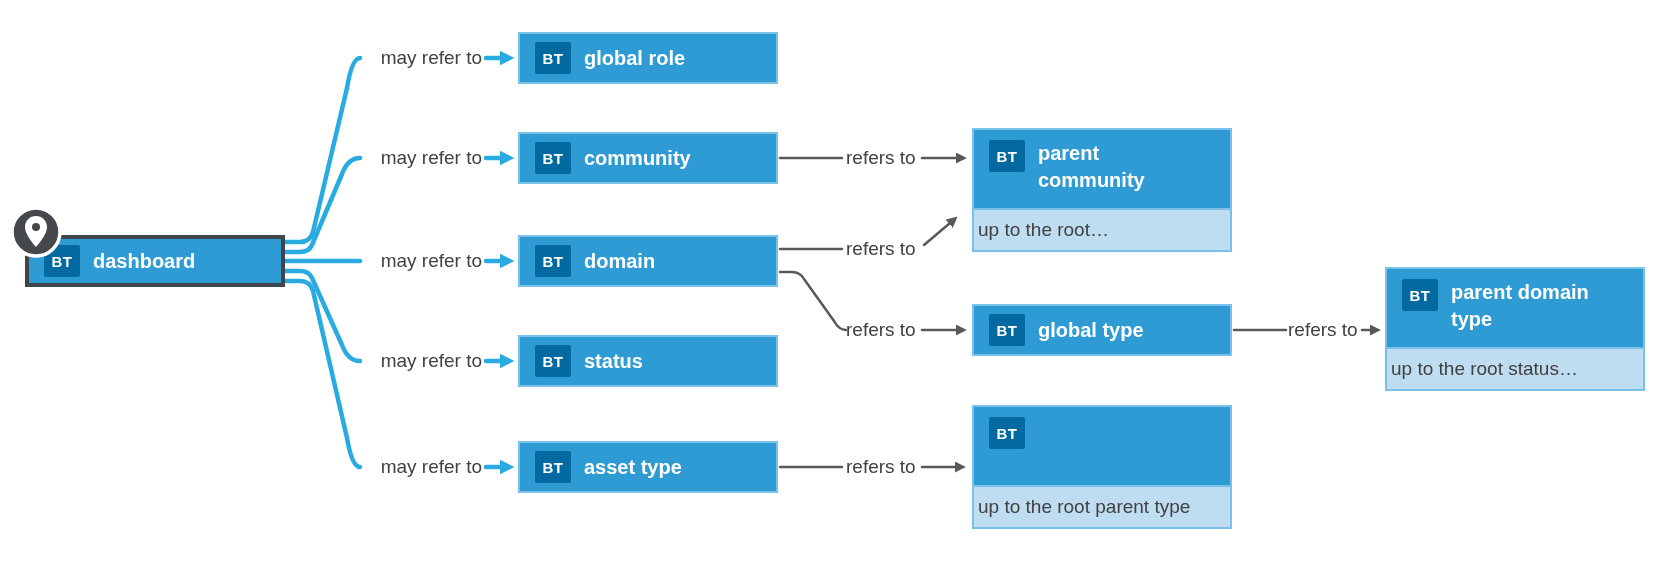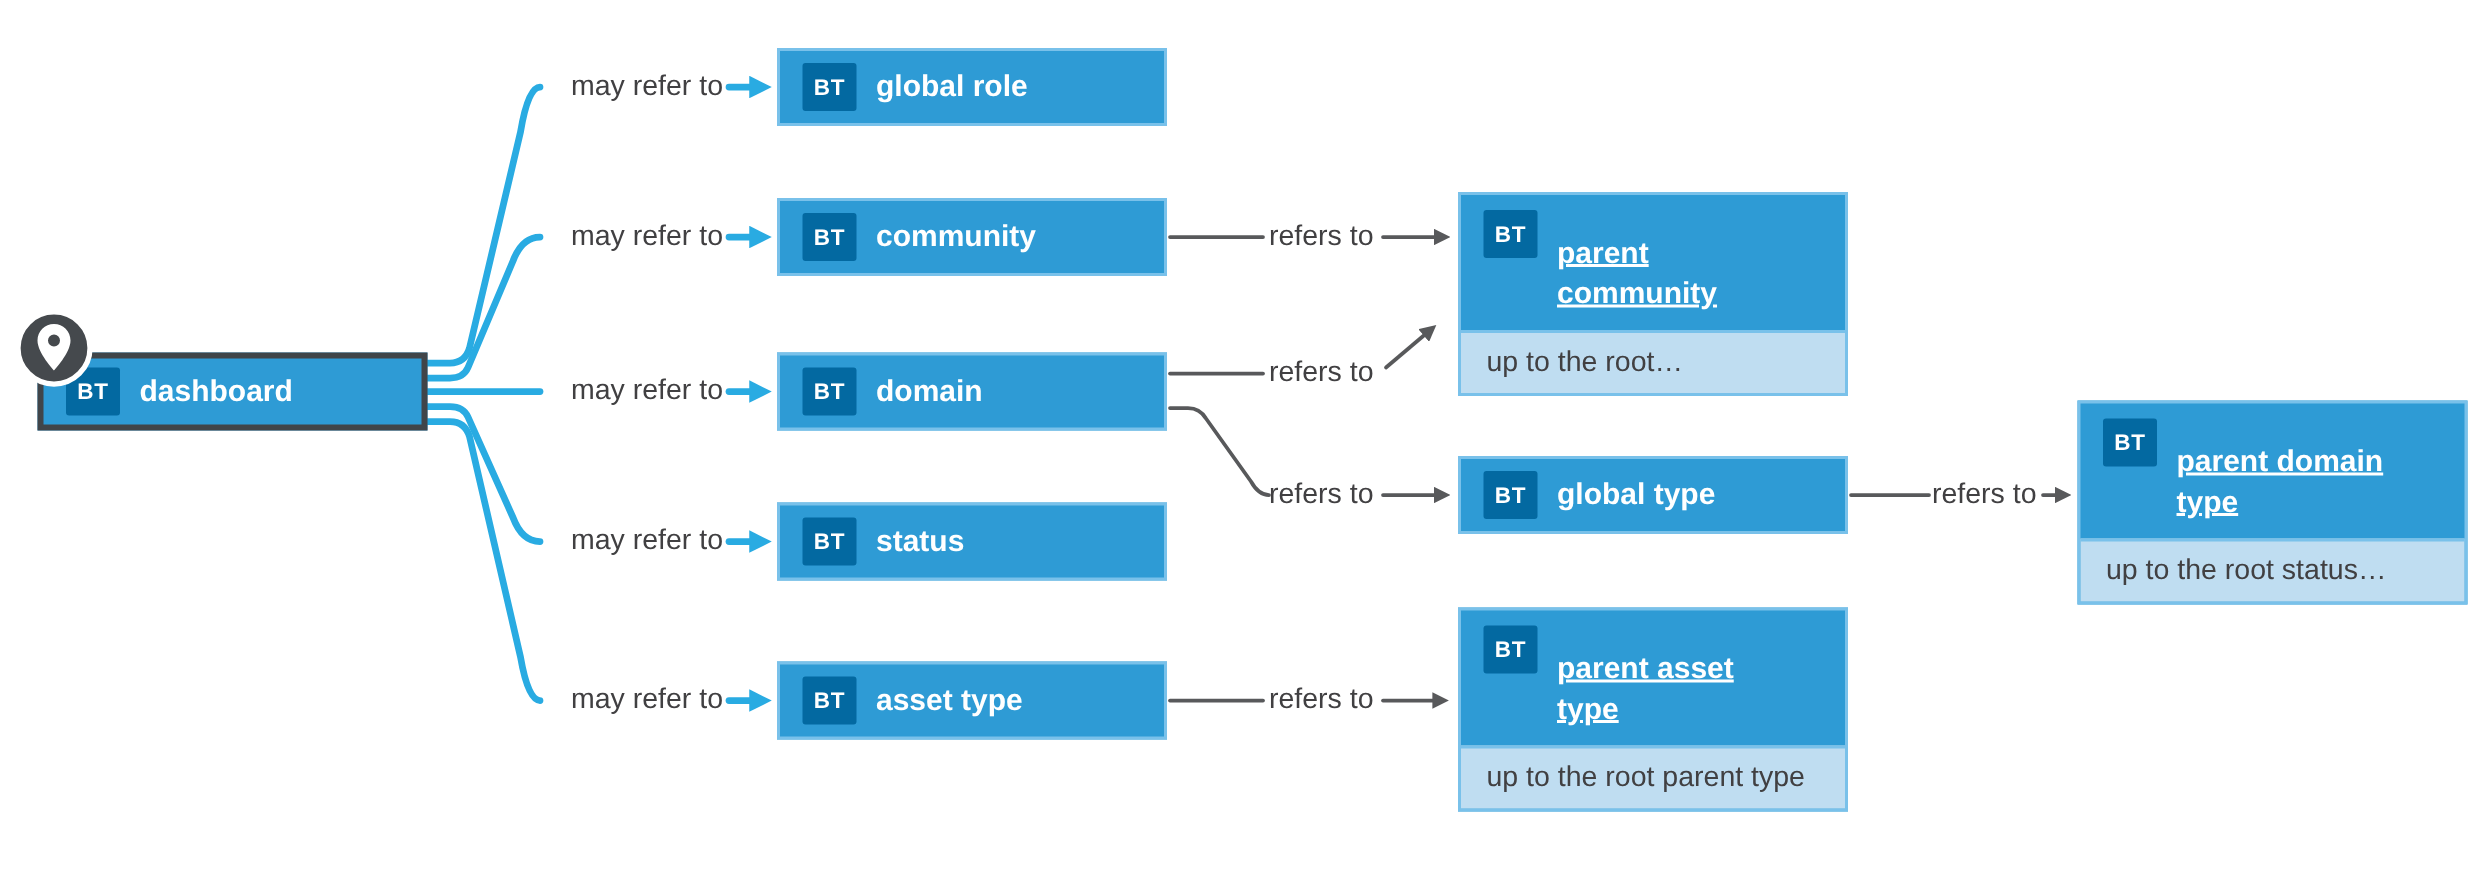--- a/index.html
+++ b/index.html
@@ -15,24 +15,24 @@
   }
   .node.single{height:52px;display:flex;align-items:center;gap:13px;padding:0 15px;}
   .node.dashboard{border:4px solid #404549;height:52px;}
   .bt{
     background:#0369a1;color:#fff;font-weight:bold;font-size:15px;letter-spacing:.5px;
     width:36px;height:32px;display:inline-flex;align-items:center;justify-content:center;
     flex:0 0 auto;border-radius:2px;
   }
   .nlabel{font-size:20px;font-weight:bold;white-space:nowrap;}
   .stack .head{display:flex;align-items:flex-start;gap:13px;padding:10px 15px;min-height:78px;box-sizing:border-box;}
-  .stack .nlabel{white-space:normal;max-width:150px;line-height:27px;margin-top:16px;text-decoration:underline;}
+  .stack .nlabel{white-space:normal;max-width:150px;line-height:27px;margin-top:0;}
   .foot{
     background:#BFDDF1;color:#414042;font-size:19px;font-weight:normal;
-    padding:9px 17px;border-top:2px solid #79C1EA;white-space:nowrap;
+    padding:9px 4px;border-top:2px solid #79C1EA;white-space:nowrap;
   }
   
   .elabel{
     position:absolute;color:#414042;font-size:19px;line-height:22px;
     transform:translateY(-50%);white-space:nowrap;
   }
   .may{width:118px;text-align:right;left:364px;}
   
   .pin{position:absolute;left:8px;top:204px;width:56px;height:56px;}
 </style>
@@ -125,21 +125,20 @@
   </div>
 
   <div class="node single" style="left:972px;top:304px;width:260px">
     <span class="bt">BT</span>
     <span class="nlabel">global type</span>
   </div>
 
   <div class="node stack" style="left:972px;top:405px;width:260px">
     <div class="head">
       <span class="bt">BT</span>
-      <span class="nlabel">parent asset type</span>
     </div>
     <div class="foot">up to the root parent type</div>
   </div>
 
   <div class="node stack" style="left:1385px;top:267px;width:260px">
     <div class="head">
       <span class="bt">BT</span>
       <span class="nlabel">parent domain type</span>
     </div>
     <div class="foot">up to the root status…</div>

